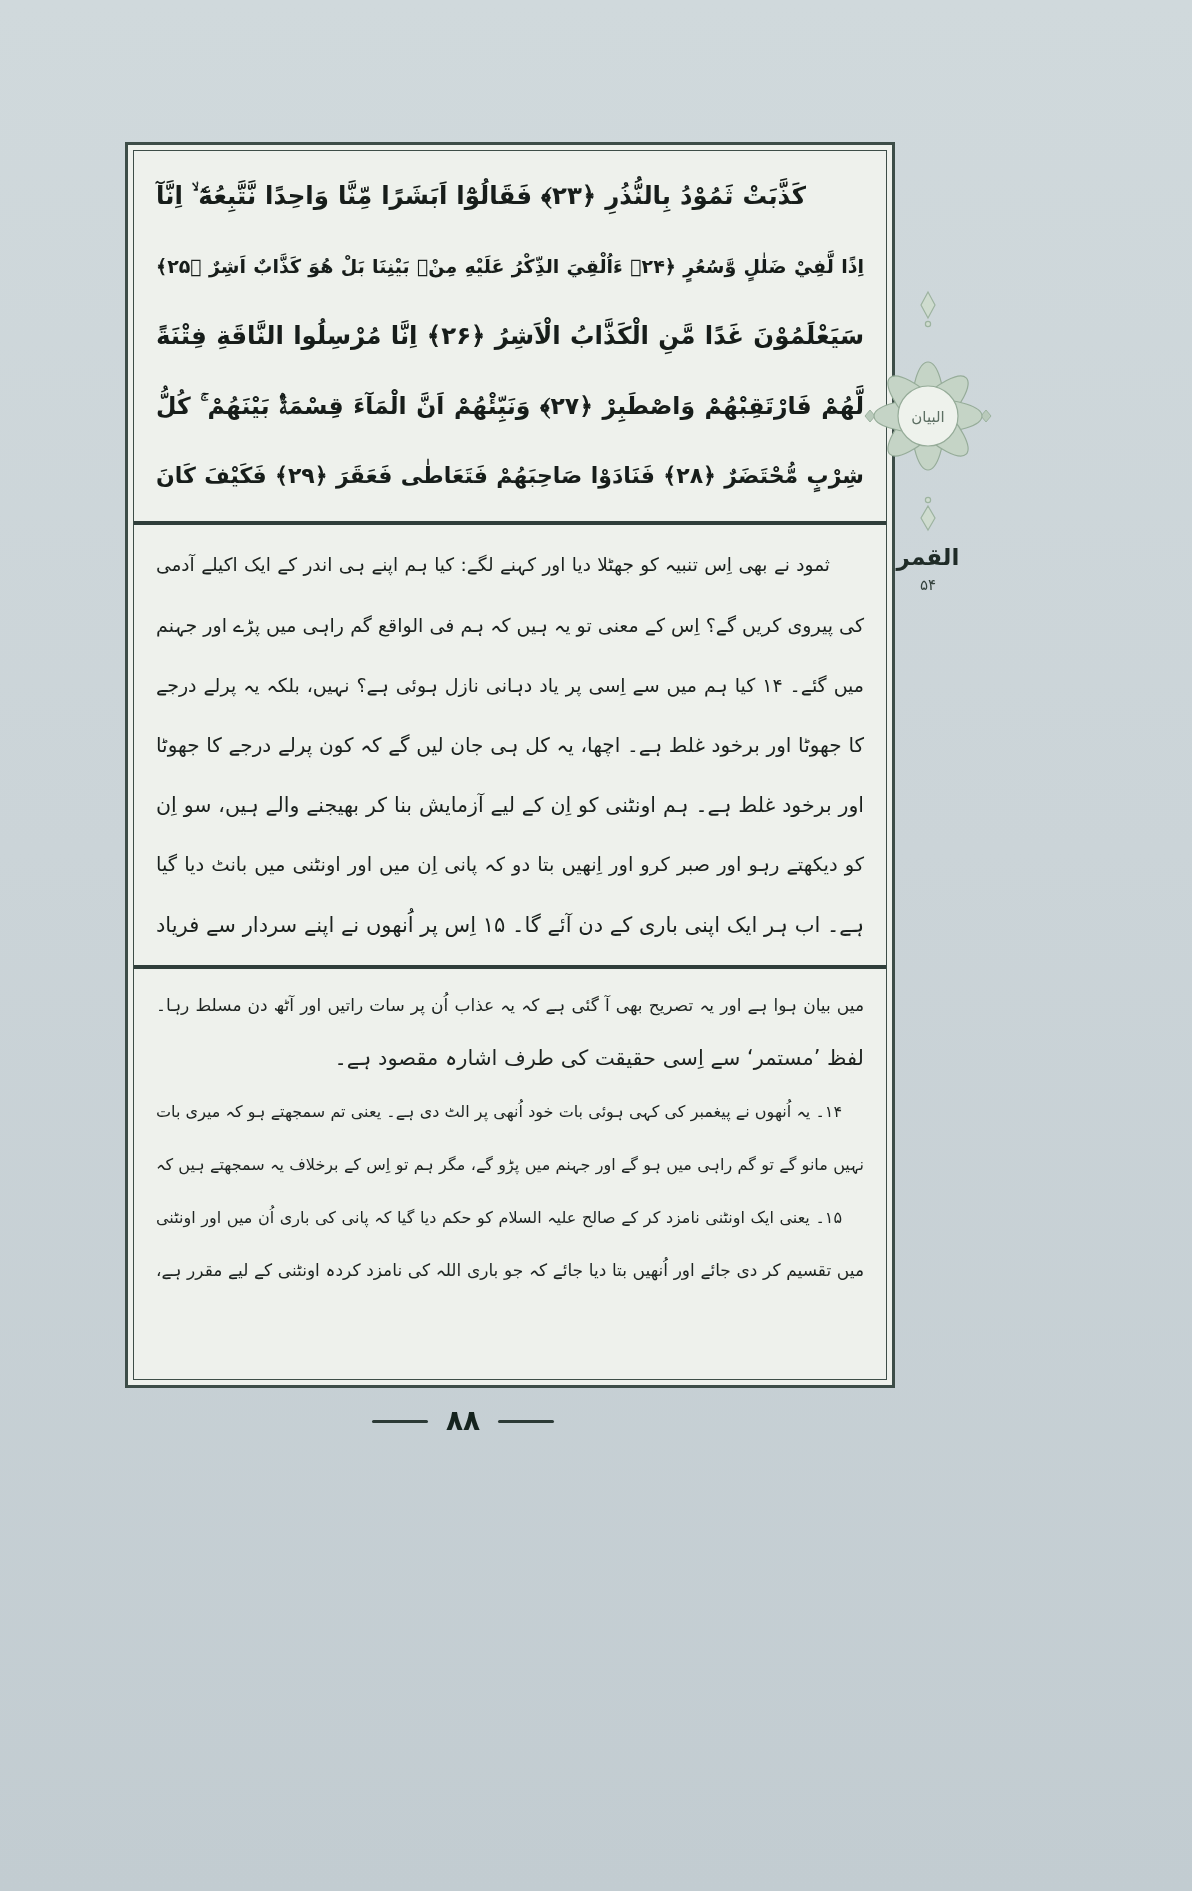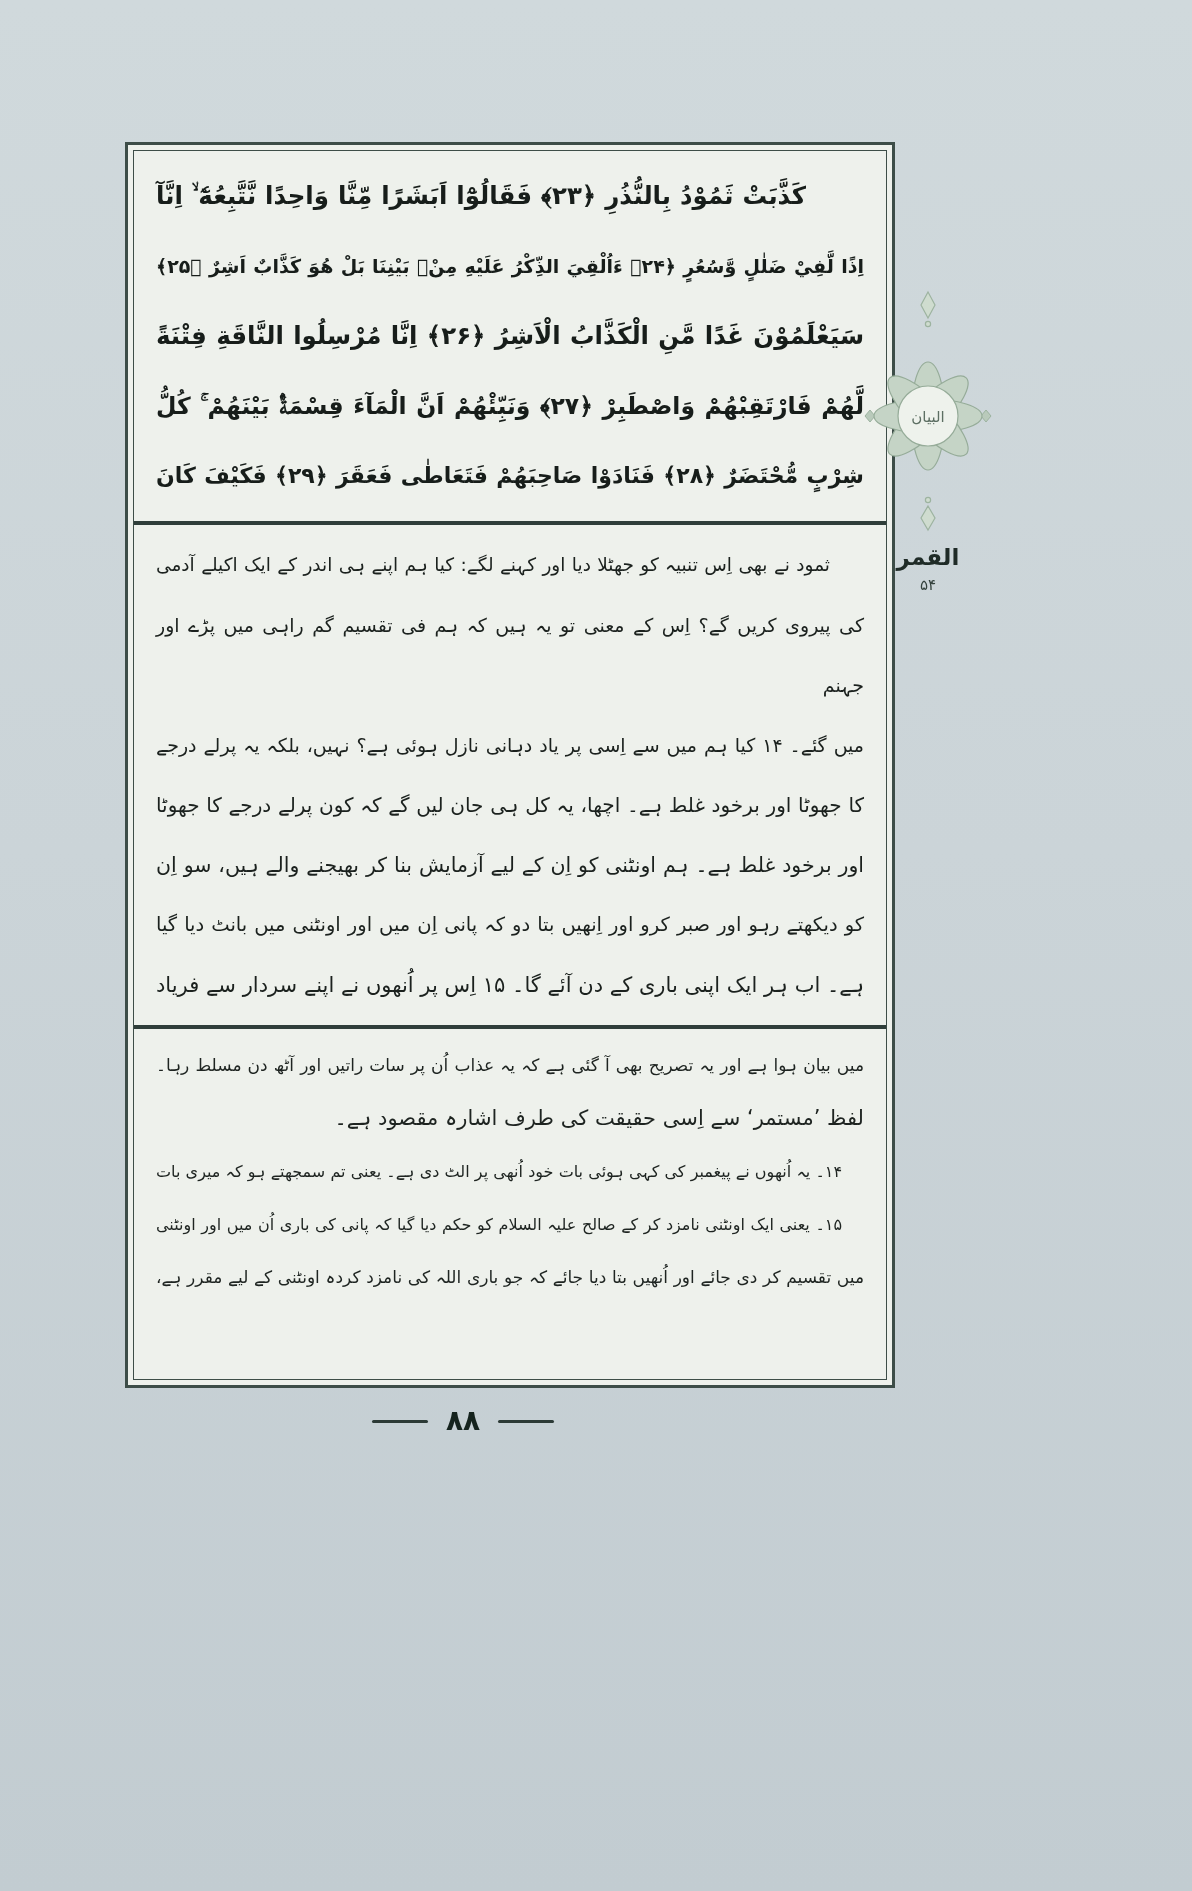--- a/index.html
+++ b/index.html
@@ -88,34 +88,35 @@
         <div class="q-line fit" style="white-space: normal; font-size: 19px;">اِذًا لَّفِيْ ضَلٰلٍ وَّسُعُرٍ ﴿۲۴﴾ ءَاُلْقِيَ الذِّكْرُ عَلَيْهِ مِنْۢ بَيْنِنَا بَلْ هُوَ كَذَّابٌ اَشِرٌ ﴿۲۵﴾</div>
         <div class="q-line fit" style="white-space: normal; font-size: 24.5px;">سَيَعْلَمُوْنَ غَدًا مَّنِ الْكَذَّابُ الْاَشِرُ ﴿۲۶﴾ اِنَّا مُرْسِلُوا النَّاقَةِ فِتْنَةً</div>
         <div class="q-line fit" style="white-space: normal; font-size: 23.5px;">لَّهُمْ فَارْتَقِبْهُمْ وَاصْطَبِرْ ﴿۲۷﴾ وَنَبِّئْهُمْ اَنَّ الْمَآءَ قِسْمَةٌۢ بَيْنَهُمْ ۚ كُلُّ</div>
         <div class="q-line fit" style="white-space: normal; font-size: 22px;">شِرْبٍ مُّحْتَضَرٌ ﴿۲۸﴾ فَنَادَوْا صَاحِبَهُمْ فَتَعَاطٰى فَعَقَرَ ﴿۲۹﴾ فَكَيْفَ كَانَ</div>
       </div>
 
       <div class="rule"></div>
 
       <div class="translation">
         <div class="t-line fit t-first" style="white-space: normal; font-size: 18.5px;">ثمود نے بھی اِس تنبیہ کو جھٹلا دیا اور کہنے لگے: کیا ہم اپنے ہی اندر کے ایک اکیلے آدمی</div>
-        <div class="t-line fit" style="white-space: normal; font-size: 19px;">کی پیروی کریں گے؟ اِس کے معنی تو یہ ہیں کہ ہم فی تقسیم گم راہی میں پڑے اور جہنم</div>
+        <div class="t-line fit" style="white-space: normal; font-size: 19px;">کی پیروی کریں گے؟ اِس کے معنی تو یہ ہیں کہ ہم فی الواقع گم راہی میں پڑے اور جہنم</div>
         <div class="t-line fit" style="white-space: normal; font-size: 19px;">میں گئے۔ ۱۴ کیا ہم میں سے اِسی پر یاد دہانی نازل ہوئی ہے؟ نہیں، بلکہ یہ پرلے درجے</div>
         <div class="t-line fit" style="white-space: normal; font-size: 20px;">کا جھوٹا اور برخود غلط ہے۔ اچھا، یہ کل ہی جان لیں گے کہ کون پرلے درجے کا جھوٹا</div>
         <div class="t-line fit" style="white-space: normal; font-size: 20.5px;">اور برخود غلط ہے۔ ہم اونٹنی کو اِن کے لیے آزمایش بنا کر بھیجنے والے ہیں، سو اِن</div>
         <div class="t-line fit" style="white-space: normal; font-size: 19.5px;">کو دیکھتے رہو اور صبر کرو اور اِنھیں بتا دو کہ پانی اِن میں اور اونٹنی میں بانٹ دیا گیا</div>
         <div class="t-line fit" style="white-space: normal; font-size: 21px;">ہے۔ اب ہر ایک اپنی باری کے دن آئے گا۔ ۱۵ اِس پر اُنھوں نے اپنے سردار سے فریاد</div>
       </div>
 
       <div class="rule"></div>
 
       <div class="footnotes">
         <div class="f-line fit" style="white-space: normal; font-size: 17px;">میں بیان ہوا ہے اور یہ تصریح بھی آ گئی ہے کہ یہ عذاب اُن پر سات راتیں اور آٹھ دن مسلط رہا۔</div>
         <div class="f-line fit no-stretch" style="white-space: normal;">لفظ ’مستمر‘ سے اِسی حقیقت کی طرف اشارہ مقصود ہے۔</div>
         <div class="f-line fit fn-start" style="white-space: normal; font-size: 16px;">۱۴۔ یہ اُنھوں نے پیغمبر کی کہی ہوئی بات خود اُنھی پر الٹ دی ہے۔ یعنی تم سمجھتے ہو کہ میری بات</div>
+        <div class="f-line fit" style="white-space: normal; font-size: 16px;">نہیں مانو گے تو گم راہی میں ہو گے اور جہنم میں پڑو گے، مگر ہم تو اِس کے برخلاف یہ سمجھتے ہیں کہ</div>
         <div class="f-line fit fn-start" style="white-space: normal; font-size: 16px;">۱۵۔ یعنی ایک اونٹنی نامزد کر کے صالح علیہ السلام کو حکم دیا گیا کہ پانی کی باری اُن میں اور اونٹنی</div>
         <div class="f-line fit" style="white-space: normal; font-size: 17px;">میں تقسیم کر دی جائے اور اُنھیں بتا دیا جائے کہ جو باری اللہ کی نامزد کردہ اونٹنی کے لیے مقرر ہے،</div>
       </div>
 
     </div>
   </div>
 
   <div class="margin-col">
     <svg width="132" height="244" viewBox="0 0 132 244" xmlns="http://www.w3.org/2000/svg">
 

